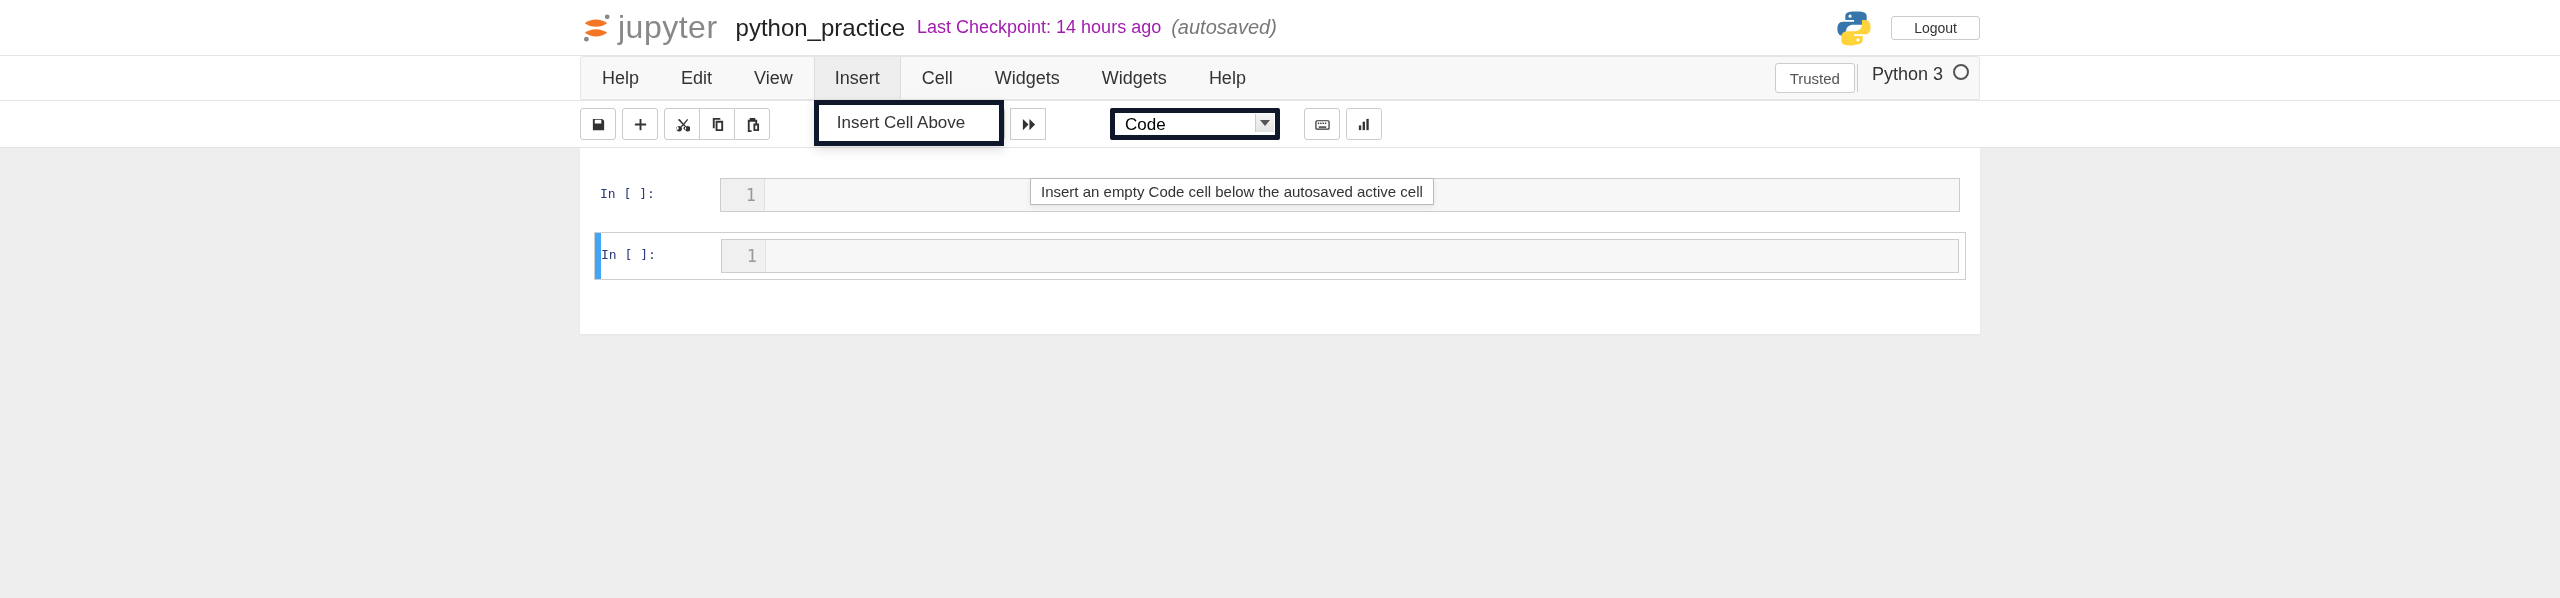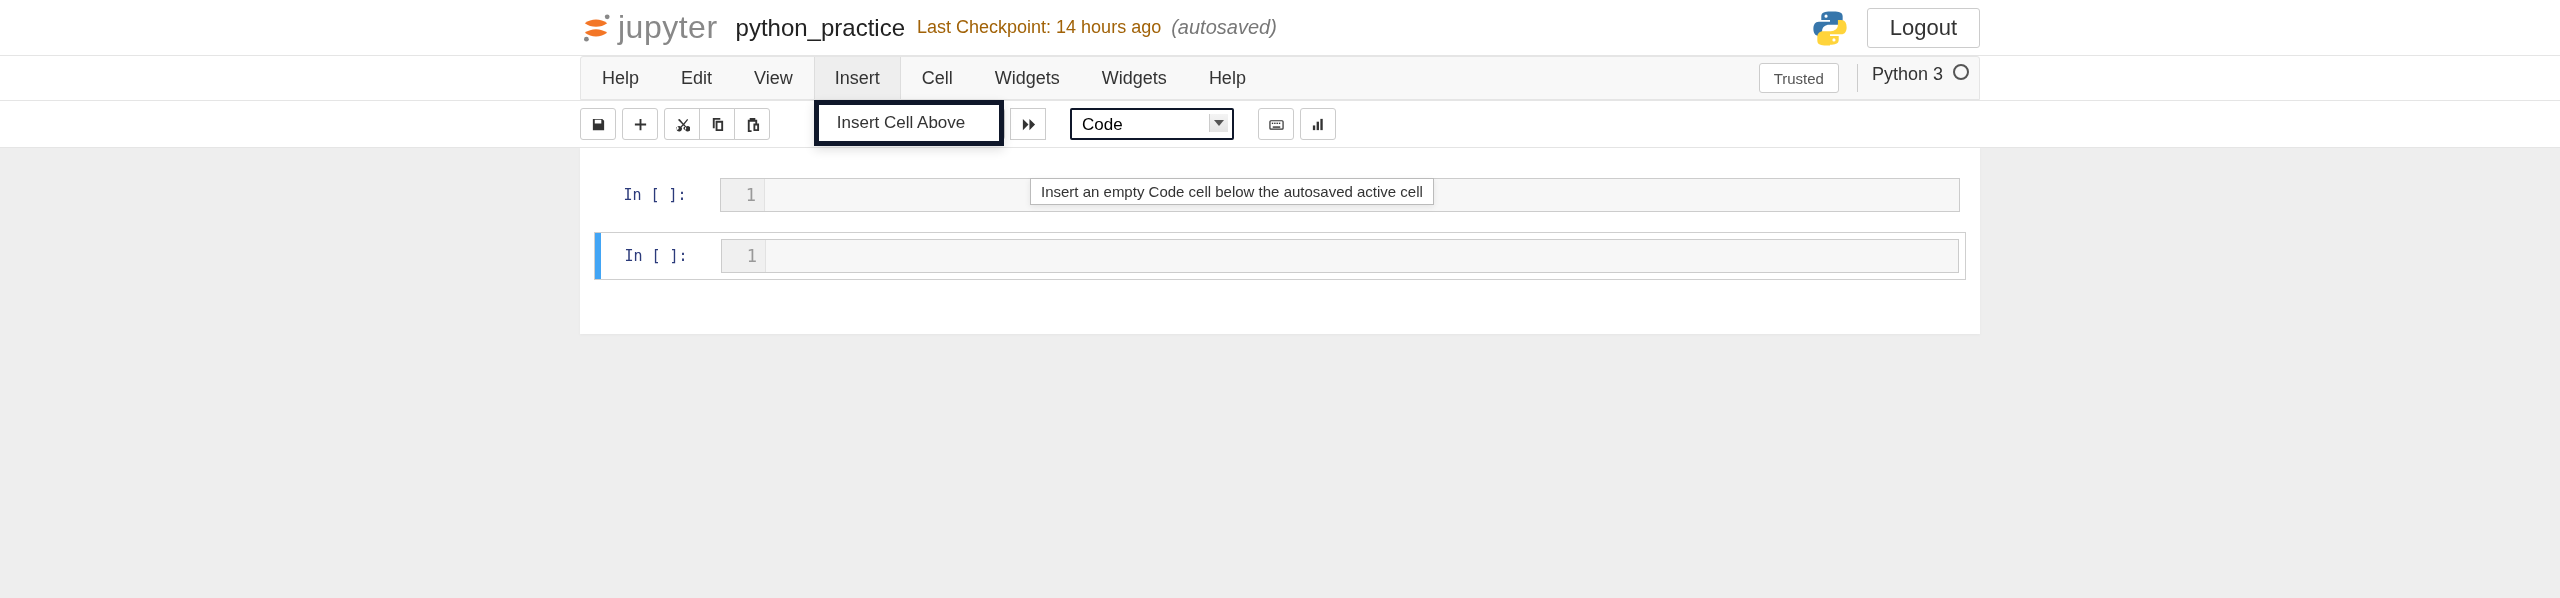--- a/index.html
+++ b/index.html
@@ -4,67 +4,67 @@
 <style>
   * { box-sizing: border-box; margin: 0; padding: 0; }
   html, body { width: 100%; height: 100%; font-family: "Helvetica Neue", Helvetica, Arial, sans-serif; background: #eeeeee; color: #333; }
   .page { width: 2560px; margin: 0 auto; }
   .header { background: #fff; padding: 0 28px; display: flex; align-items: center; height: 56px; border-bottom: 1px solid #e5e5e5; position: relative; }
   .header-inner { width: 1400px; margin: 0 auto; display: flex; align-items: center; height: 100%; position: relative; }
   .logo { display: flex; align-items: center; gap: 6px; margin-right: 18px; }
   .logo svg { width: 32px; height: 32px; }
   .logo-text { font-size: 32px; color: #888; letter-spacing: 0.5px; font-weight: 400; }
   .nb-name { font-size: 24px; color: #222; margin-right: 8px; }
-  .checkpoint { font-size: 18px; color: #a16207; margin-left: 4px; }
+  .checkpoint { font-size: 18px; color: #a21caf; margin-left: 4px; }
   .autosaved { font-size: 20px; color: #777; margin-left: 10px; font-style: italic; }
   .header-right { margin-left: auto; display: flex; align-items: center; gap: 18px; }
   .python-icon svg { width: 38px; height: 38px; display: block; }
-  .logout-btn { border: 1px solid #ccc; background: #fff; border-radius: 3px; height: 40px; padding: 0 22px; font-size: 22px; color: #333; cursor: pointer; }
+  .logout-btn { border: 1px solid #ccc; background: #fff; border-radius: 3px; height: 24px; padding: 0 22px; font-size: 14px; color: #333; cursor: pointer; }
 
   
   .menubar-wrap { background: #fff; border-bottom: 1px solid #e5e5e5; }
   .menubar { width: 1400px; margin: 0 auto; background: #f8f8f8; border: 1px solid #e5e5e5; height: 44px; display: flex; align-items: stretch; border-radius: 3px 3px 0 0; position: relative; }
   .menubar-left { display: flex; align-items: stretch; }
   .menu-item { display: flex; align-items: center; padding: 0 20px; font-size: 18px; color: #333; cursor: pointer; border-right: 1px solid transparent; border-left: 1px solid transparent; }
   .menu-item.open { background: #eee; border-right: 1px solid #ddd; border-left: 1px solid #ddd; }
-  .menubar-right { margin-left: auto; display: flex; align-items: center; gap: 18px; padding-right: 10px; }
+  .menubar-right { margin-left: auto; display: flex; align-items: center; gap: 2px; padding-right: 10px; }
   .trusted-btn { border: 1px solid #ccc; background: #fff; border-radius: 3px; height: 30px; padding: 0 14px; font-size: 15px; color: #555; cursor: pointer; }
   .kernel-indicator { display: flex; align-items: flex-start; gap: 10px; font-size: 18px; color: #333; padding-left: 14px; border-left: 1px solid #ccc; height: 28px; }
   .kernel-status { width: 16px; height: 16px; border: 2px solid #555; border-radius: 50%; }
 
   
   .dropdown { position: absolute; top: 43px; left: 0; background: #fff; border: 5px solid #0f172a; box-shadow: 0 4px 10px rgba(0,0,0,0.12); min-width: 190px; z-index: 100; }
   .dropdown-item { padding: 8px 18px; font-size: 17px; color: #333; cursor: pointer; white-space: nowrap; }
   .dropdown-item.hover { background: #eef3fb; }
 
   
   .toolbar-wrap { background: #fff; border-bottom: 1px solid #e5e5e5; }
   .toolbar { width: 1400px; margin: 0 auto; height: 46px; display: flex; align-items: center; gap: 6px; padding: 6px 0; position: relative; }
   .tb-group { display: flex; gap: 0; }
   .tb-btn { border: 1px solid #ccc; background: #fff; height: 32px; min-width: 36px; padding: 0 8px; display: flex; align-items: center; justify-content: center; font-size: 15px; color: #333; cursor: pointer; border-radius: 3px; }
   .tb-btn + .tb-btn { margin-left: -1px; border-radius: 0; }
   .tb-group .tb-btn:first-child { border-radius: 3px 0 0 3px; }
   .tb-group .tb-btn:last-child { border-radius: 0 3px 3px 0; }
   .tb-group.single .tb-btn { border-radius: 3px; }
   .tb-btn svg { width: 15px; height: 15px; fill: #333; }
   .tb-gap { width: 12px; }
-  .celltype { border: 2px solid #0f172a; height: 32px; font-size: 17px; padding: 0 28px 0 10px; background: #fff; appearance: none; position: relative; border-radius: 2px; }
+  .celltype { border: 5px solid #0f172a; height: 32px; font-size: 17px; padding: 0 28px 0 10px; background: #fff; appearance: none; position: relative; border-radius: 2px; margin-left: 40px; }
   .celltype-wrap { position: relative; display: inline-flex; }
   .celltype-wrap::after { content: ""; position: absolute; right: 6px; top: 6px; width: 18px; height: 18px; border-left: 1px solid #ccc; background: linear-gradient(#f4f4f4,#e4e4e4); pointer-events: none; }
   .celltype-wrap .caret { position: absolute; right: 10px; top: 12px; width: 0; height: 0; border-left: 5px solid transparent; border-right: 5px solid transparent; border-top: 6px solid #555; pointer-events: none; z-index: 2; }
 
   
   .tooltip { position: absolute; top: 77px; left: 450px; background: #fff; border: 1px solid #bbb; padding: 4px 10px; font-size: 15px; color: #333; white-space: nowrap; z-index: 200; box-shadow: 0 2px 6px rgba(0,0,0,0.08); }
 
   
   .notebook-wrap { width: 1400px; margin: 0 auto; background: #fff; padding: 24px 14px 40px 14px; box-shadow: 0 1px 3px rgba(0,0,0,0.04); }
   .cell { display: flex; align-items: stretch; margin-bottom: 14px; position: relative; padding: 6px; }
   .cell.selected::before { content: ""; position: absolute; left: 0; top: 0; bottom: 0; width: 6px; background: #42a5f5; }
   .cell.selected { border: 1px solid #cfcfcf; }
-  .prompt { width: 120px; text-align: center; padding: 8px 10px 0 0; font-family: "Menlo","Consolas",monospace; font-size: 15px; color: #2a3f8f; flex-shrink: 0; }
+  .prompt { width: 120px; text-align: left; padding: 8px 10px 0 0; font-family: "Menlo","Consolas",monospace; font-size: 13px; color: #2a3f8f; flex-shrink: 0; }
   .prompt .in { color: #2b3a7a; }
   .input-area { flex: 1; border: 1px solid #ccc; background: #f7f7f7; display: flex; font-family: "Menlo","Consolas",monospace; font-size: 17px; min-height: 34px; }
   .gutter { width: 44px; text-align: right; padding: 6px 8px 0 0; color: #999; border-right: 1px solid #e2e2e2; background: #f0f0f0; font-family: "Menlo","Consolas",monospace; }
   .code { flex: 1; padding: 6px 8px; min-height: 22px; }
 
   
   .menu-holder { position: relative; display: flex; }
 </style>
 </head>
 <body>

